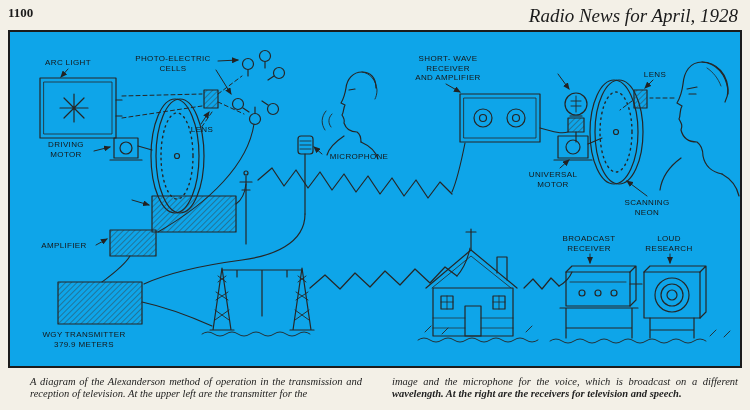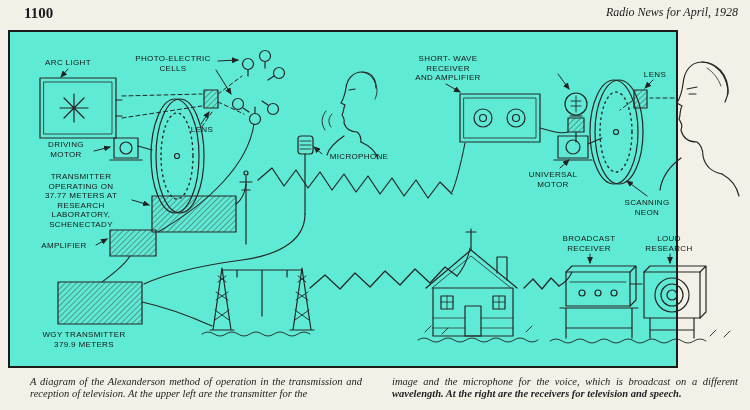--- a/index.html
+++ b/index.html
@@ -5,34 +5,34 @@
   * { margin:0; padding:0; box-sizing:border-box; }
   html,body { width:750px; height:410px; }
   body {
     position:relative;
     background:#f3f0e7;
     font-family:"Liberation Sans", sans-serif;
     color:#1b1b1b;
     overflow:hidden;
   }
   .header-left {
-    position:absolute; left:24px; top:5px;
+    position:absolute; left:8px; top:5px;
     font-family:"Liberation Serif", serif;
-    font-size:15px; font-weight:bold;
+    font-size:13px; font-weight:bold;
   }
   .header-right {
     position:absolute; right:12px; top:5px;
     font-family:"Liberation Serif", serif;
-    font-style:italic; font-size:12px;
+    font-style:italic; font-size:19px;
   }
   .frame {
     position:absolute; left:8px; top:30px;
-    width:670px; height:338px;
+    width:734px; height:338px;
     border:2px solid #1b1b1b;
-    background:#5eead4;
+    background:#0ea5e9;
   }
   .frame svg { position:absolute; left:0; top:0; }
   .lbl {
     position:absolute;
     font-size:8px; line-height:9.5px;
     letter-spacing:.35px;
     text-align:center;
     white-space:pre-line;
     color:#161616;
   }
@@ -257,26 +257,20 @@
       </g>
     </g>
   </svg>
 
   <div class="lbl" style="left:22px;top:26px;width:72px">ARC LIGHT</div>
   <div class="lbl" style="left:118px;top:22px;width:90px">PHOTO-ELECTRIC
 CELLS</div>
   <div class="lbl" style="left:170px;top:93px;width:44px">LENS</div>
   <div class="lbl" style="left:28px;top:108px;width:56px">DRIVING
 MOTOR</div>
-  <div class="lbl" style="left:20px;top:140px;width:102px">TRANSMITTER
-OPERATING ON
-37.77 METERS AT
-RESEARCH
-LABORATORY,
-SCHENECTADY</div>
   <div class="lbl" style="left:22px;top:209px;width:64px">AMPLIFIER</div>
   <div class="lbl" style="left:310px;top:120px;width:78px">MICROPHONE</div>
   <div class="lbl" style="left:392px;top:22px;width:92px">SHORT- WAVE
 RECEIVER
 AND AMPLIFIER</div>
   <div class="lbl" style="left:624px;top:38px;width:42px">LENS</div>
   <div class="lbl" style="left:510px;top:138px;width:66px">UNIVERSAL
 MOTOR</div>
   <div class="lbl" style="left:604px;top:166px;width:66px">SCANNING
 NEON</div>

